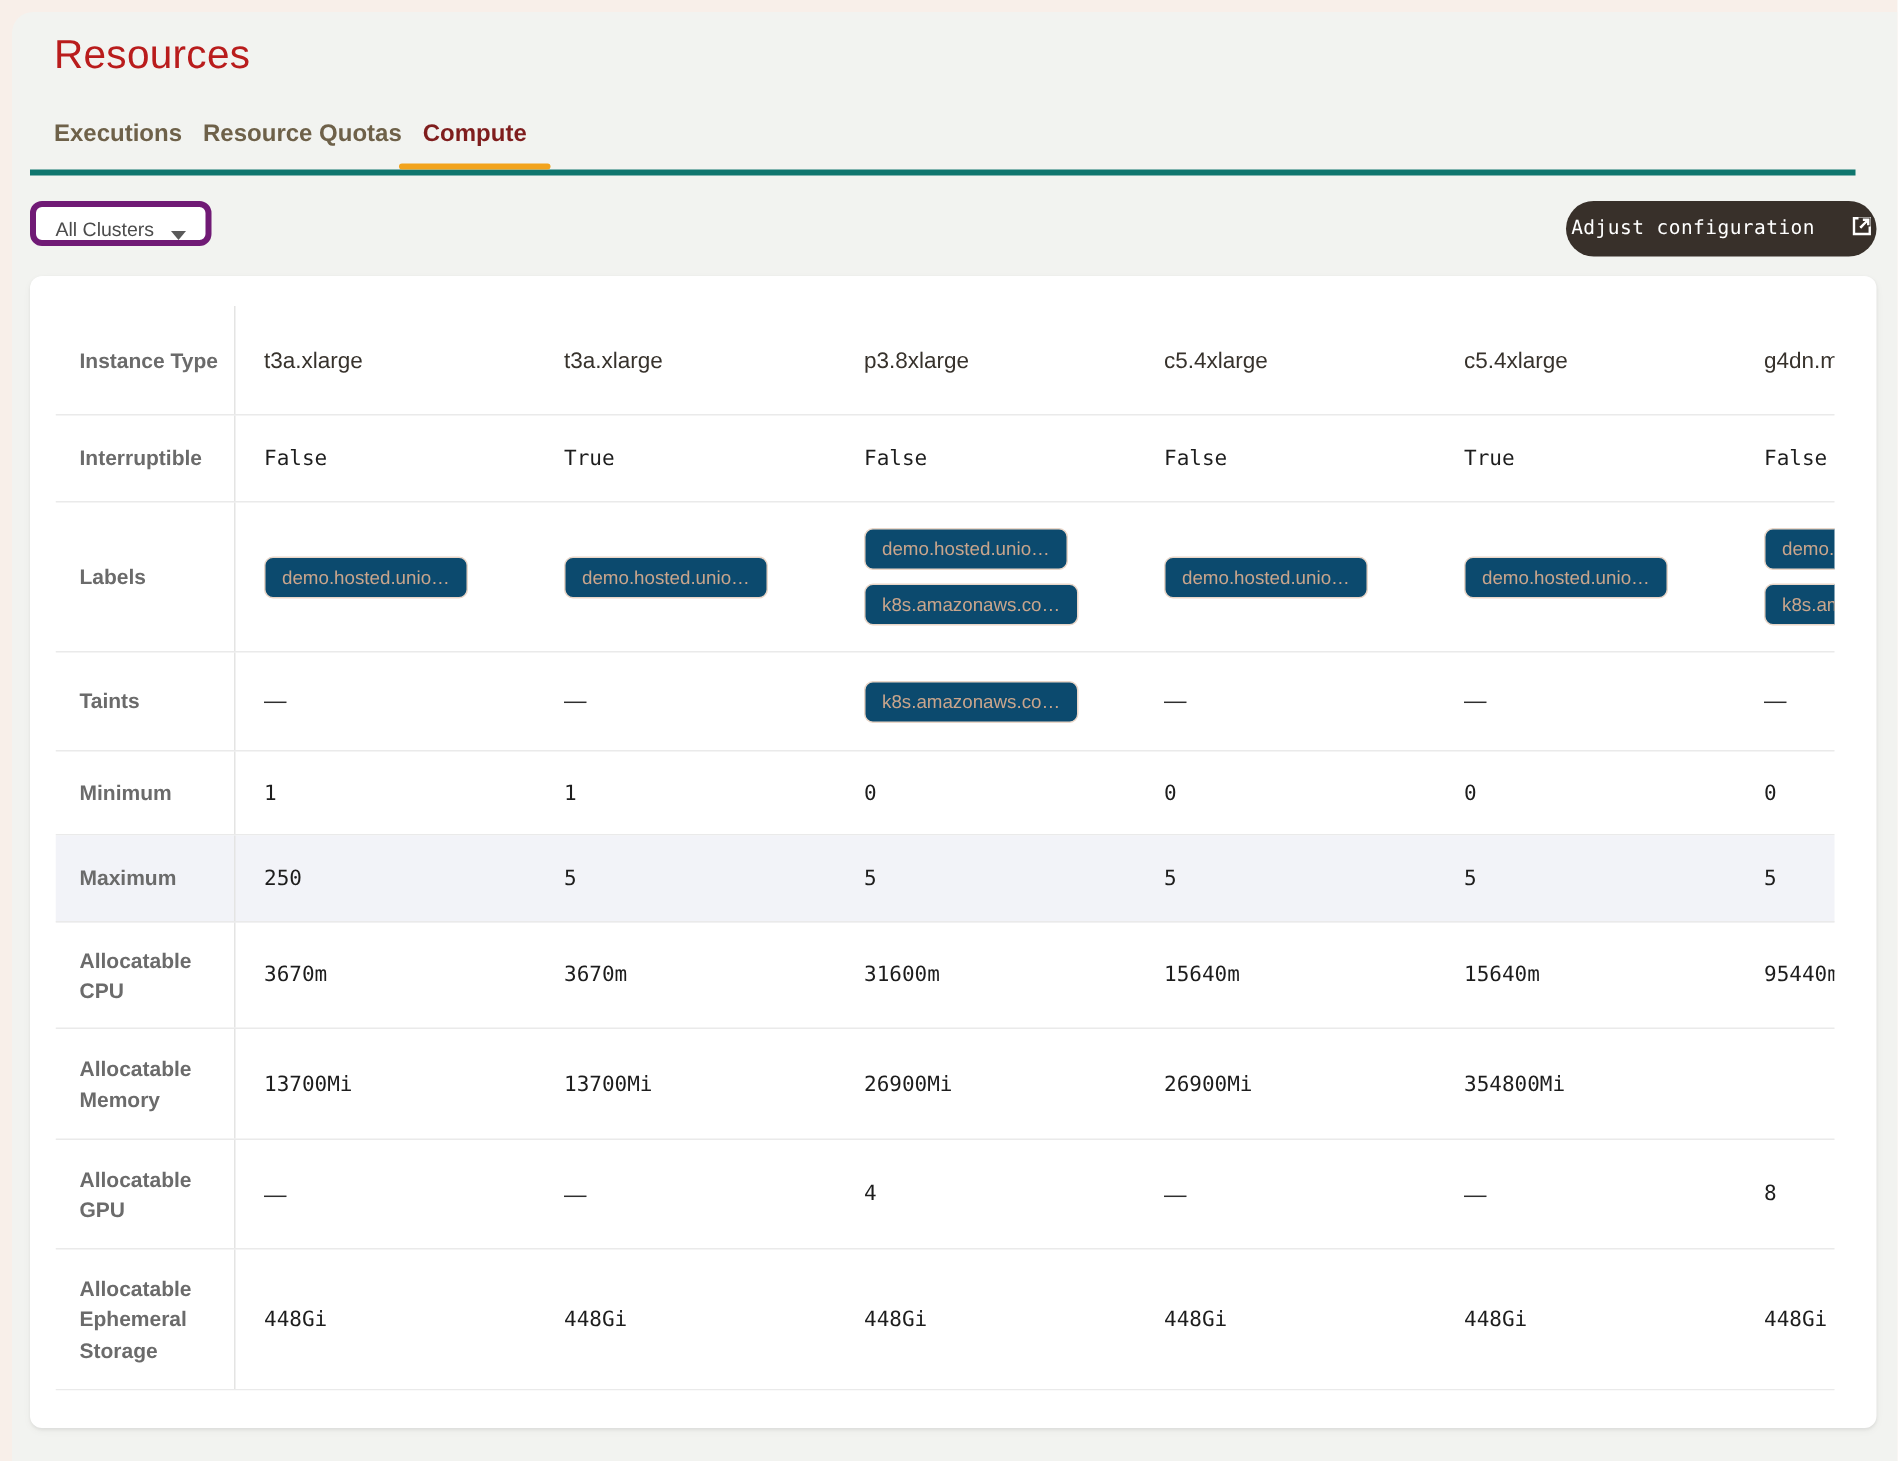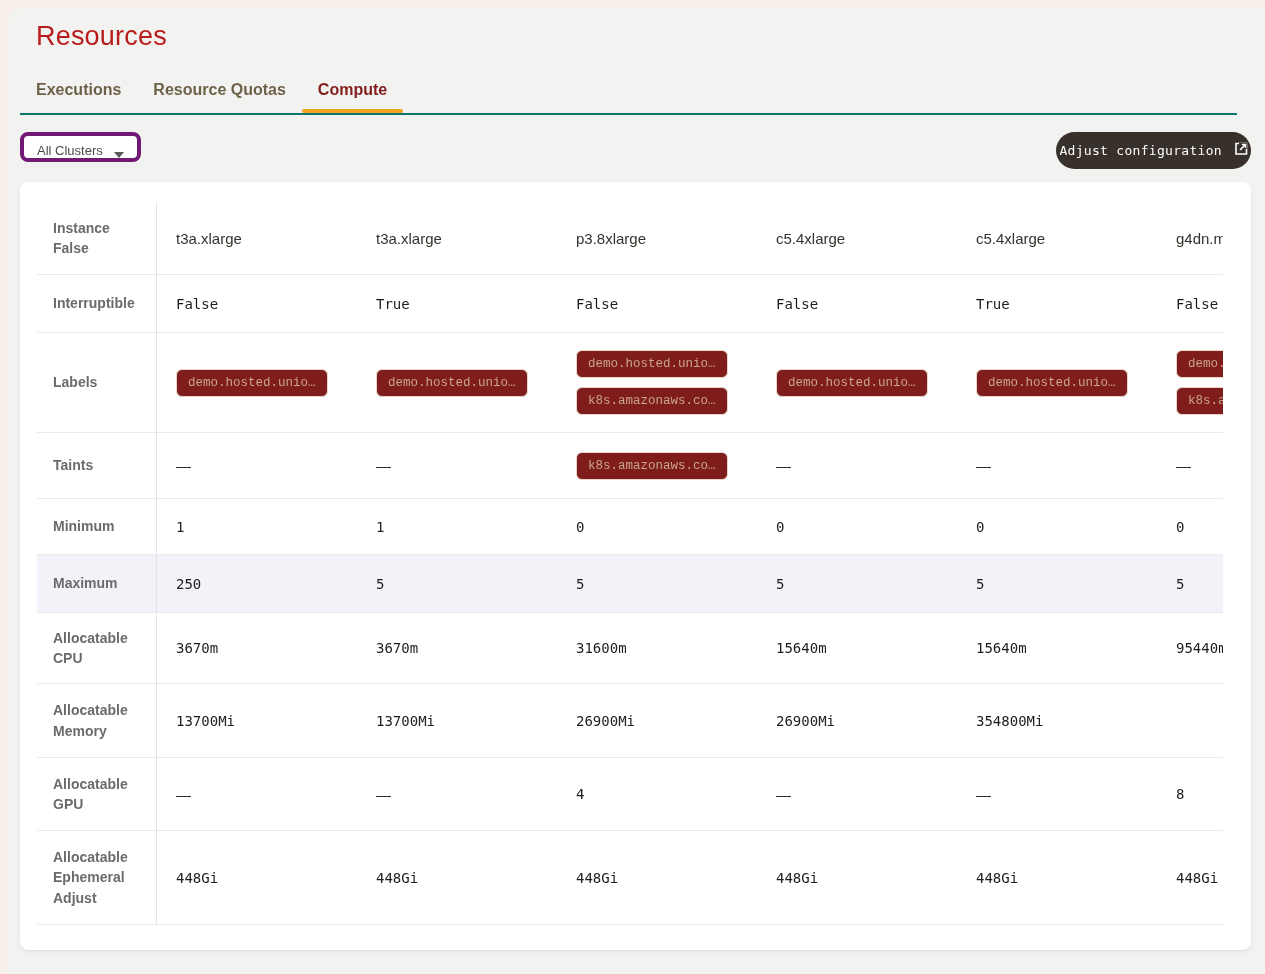--- a/index.html
+++ b/index.html
@@ -14,24 +14,24 @@
     background:#f2f3f0;
     border-radius:14px 0 0 0;
     padding:0 14px 0 12px;
   }
   .page-header { padding-left:16px; }
   .page-title {
     padding-top:13px;
     font-size:27px; font-weight:500; color:#b91c1c; letter-spacing:.2px;
   }
   .tabs {
-    display:flex; gap:32px;
+    display:flex; gap:14px;
     margin-top:29px; margin-right:14px;
     padding-left:16px;
-    border-bottom:2px solid #0f766e;
+    border-bottom:4px solid #0f766e;
   }
   .tab {
     position:relative; cursor:pointer;
     padding-bottom:14px;
     font-size:16px; font-weight:600; color:#6e6149;
   }
   .tab.active { color:#7f1d1d; }
   .tab.active::after {
     content:""; position:absolute; left:-16px; right:-16px; bottom:0;
     height:4px; background:#f2a31c; border-radius:3px;
@@ -45,21 +45,21 @@
     height:30px; padding:0 13px;
     background:#ffffff; border:4px solid #701a75; border-radius:8px;
     font-size:13px; color:#4b4b4b; cursor:pointer;
   }
   .chevron-down {
     width:0; height:0;
     border-left:5px solid transparent; border-right:5px solid transparent;
     border-top:6px solid #5a5a5a;
   }
   .adjust-btn {
-    display:inline-flex; align-items:center; gap:12px;
+    display:inline-flex; align-items:center; gap:24px;
     height:37px; padding:0 3px;
     background:#38302a; color:#ffffff;
     border:none; border-radius:19px; cursor:pointer;
     font-family:"DejaVu Sans Mono","Liberation Mono",monospace;
     font-size:13px; letter-spacing:.3px;
   }
   .card {
     margin-top:13px;
     background:#ffffff; border-radius:8px;
     height:768px;
@@ -86,23 +86,23 @@
     padding-left:19px;
   }
   .v-header { font-size:15px; font-weight:400; color:#37322c; }
   .v-mono {
     font-family:"DejaVu Sans Mono","Liberation Mono",monospace;
     font-size:14px; color:#1d1d1d;
   }
   .v-dash { font-size:15px; color:#2e2e2e; }
   .chip-stack { display:flex; flex-direction:column; gap:9px; align-items:flex-start; }
   .chip {
-    font-family:Liberation Mono, monospace;
+    font-family:Liberation Sans, sans-serif;
     font-size:12.5px; color:#c9a58c;
-    background:#7f1d1d; border:1px solid #e9d6c8; border-radius:6px;
+    background:#0c4a6e; border:1px solid #e9d6c8; border-radius:6px;
     padding:6px 11px;
     max-width:153px; white-space:nowrap; overflow:hidden;
   }
   .ext-icon { display:inline-block; }
 </style>
 </head>
 <body>
 
 <div class="panel">
 
@@ -130,21 +130,21 @@
           <rect x="5" y="1" width="8" height="6" fill="#38302a"></rect>
           <path d="M6.2 7.8 L11.5 2.5 M7.9 2.5 H11.5 V6.1" stroke="#ffffff" stroke-width="1.6" fill="none"></path>
         </svg>
       </span>
     </button>
   </div>
 
   <div class="card">
     <div class="compute-table" id="compute-table">
         <div class="t-row" style="height: 73px;">
-          <div class="t-label">Instance False</div>
+          <div class="t-label">Instance Type</div>
           <div class="t-cell">
             <span class="v-header">t3a.xlarge</span>
           </div>
           <div class="t-cell">
             <span class="v-header">t3a.xlarge</span>
           </div>
           <div class="t-cell">
             <span class="v-header">p3.8xlarge</span>
           </div>
           <div class="t-cell">
@@ -332,21 +332,21 @@
             <span class="v-dash">—</span>
           </div>
           <div class="t-cell">
             <span class="v-dash">—</span>
           </div>
           <div class="t-cell">
             <span class="v-mono">8</span>
           </div>
         </div>
         <div class="t-row" style="height: 94px;">
-          <div class="t-label">Allocatable Ephemeral Adjust</div>
+          <div class="t-label">Allocatable Ephemeral Storage</div>
           <div class="t-cell">
             <span class="v-mono">448Gi</span>
           </div>
           <div class="t-cell">
             <span class="v-mono">448Gi</span>
           </div>
           <div class="t-cell">
             <span class="v-mono">448Gi</span>
           </div>
           <div class="t-cell">

